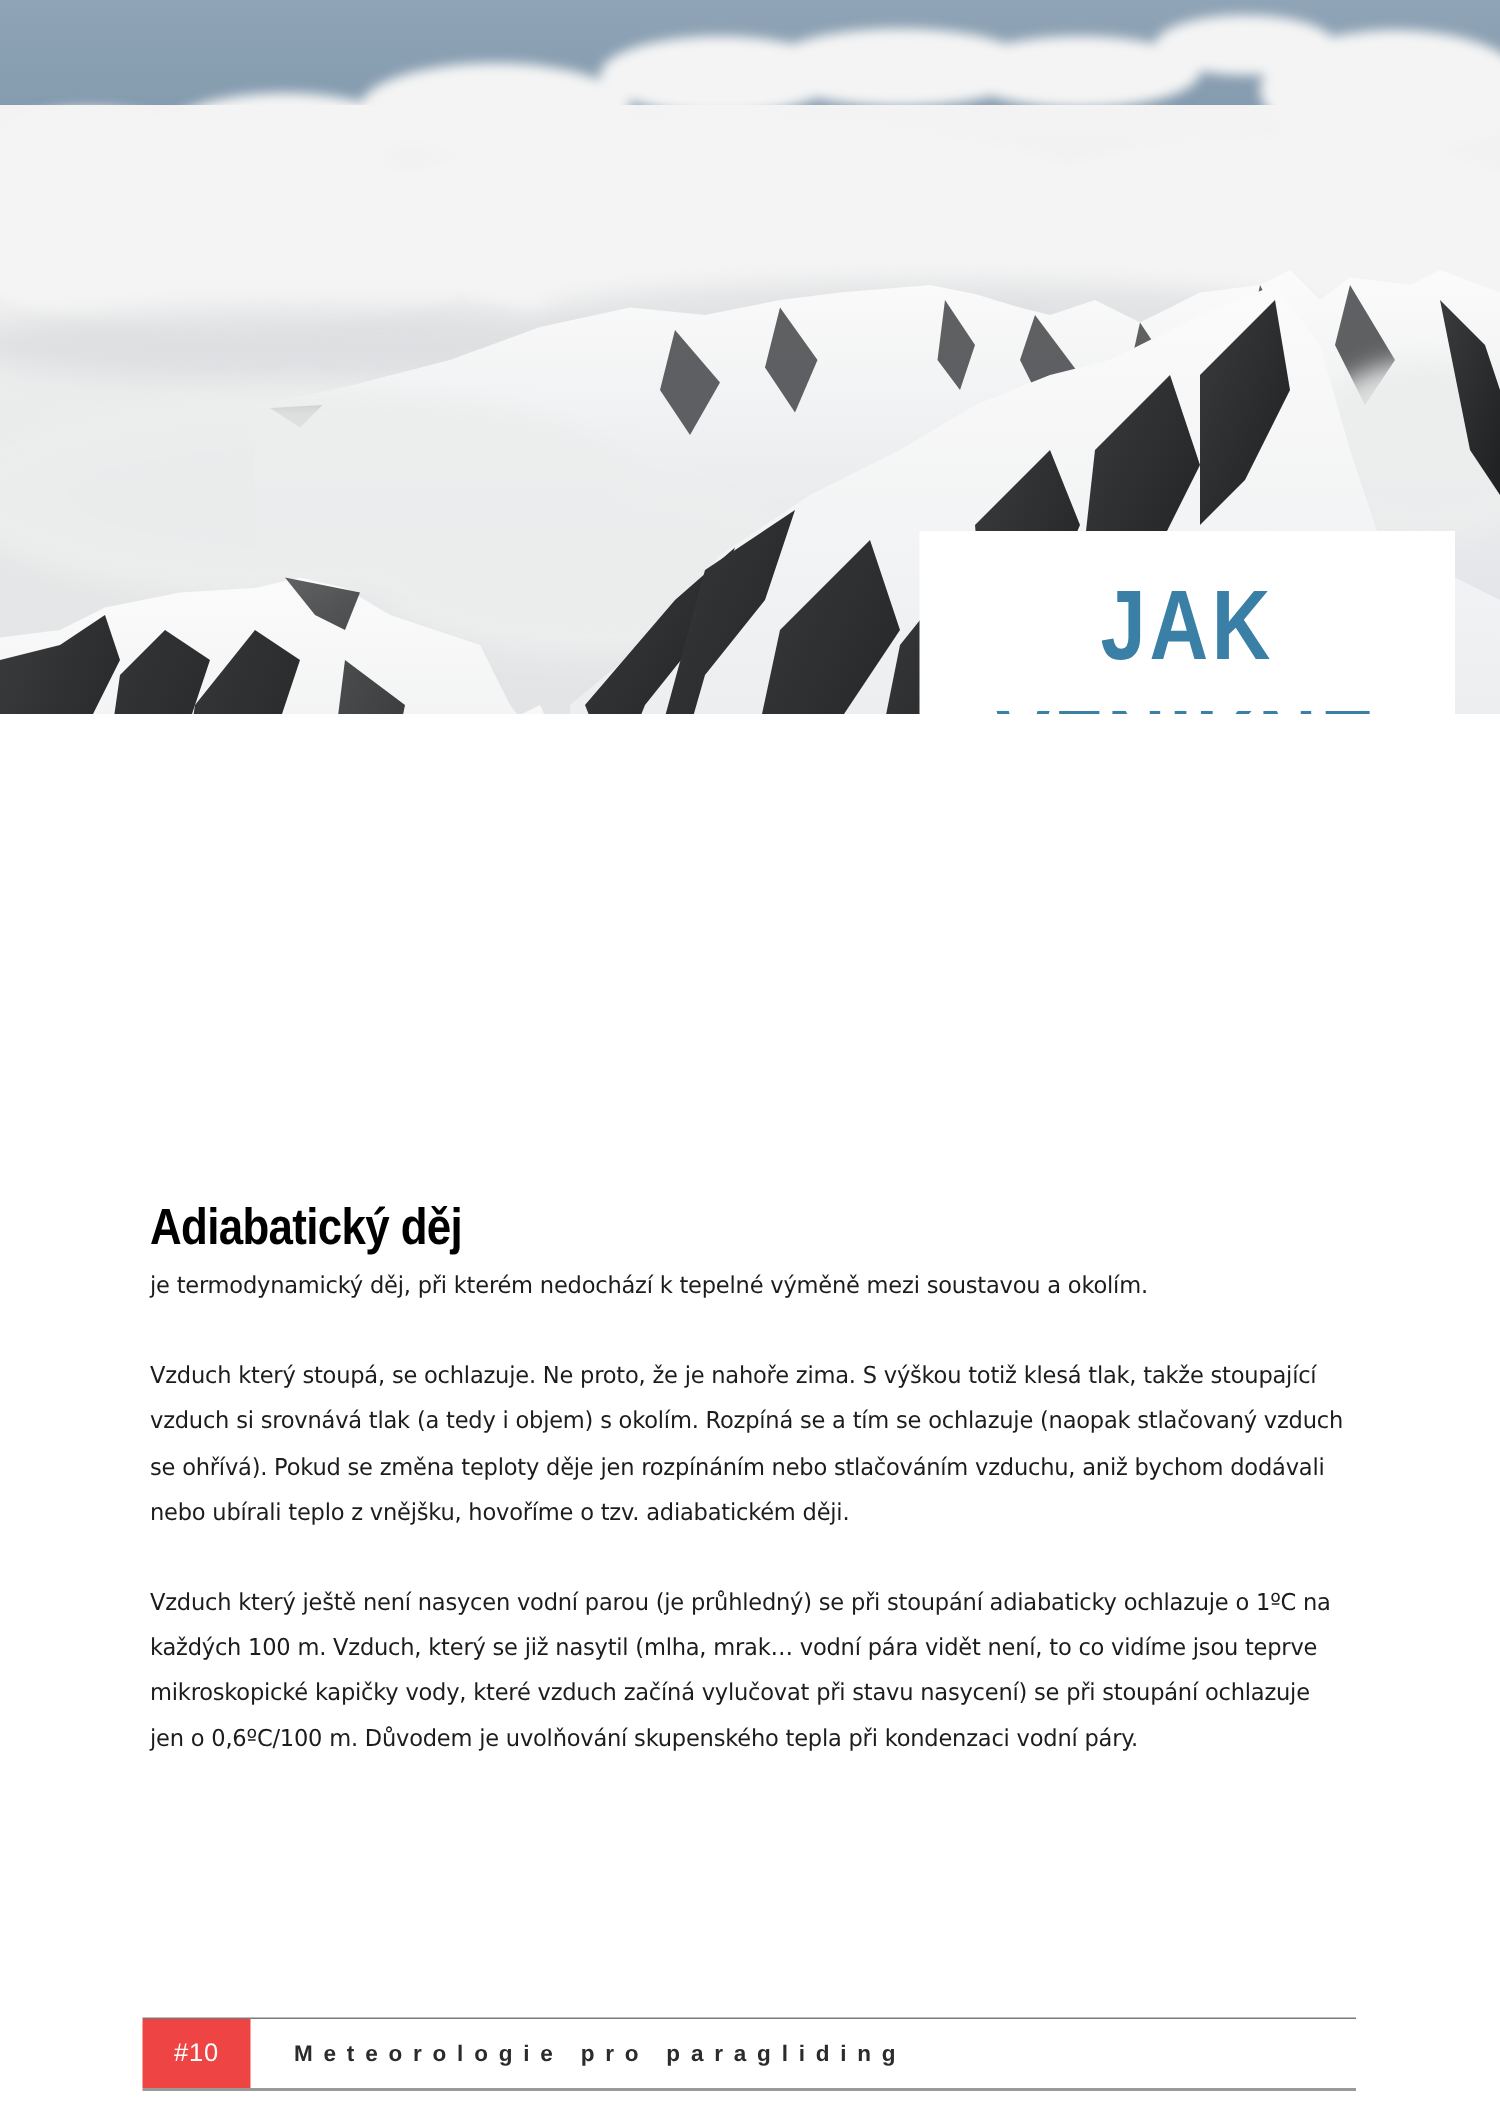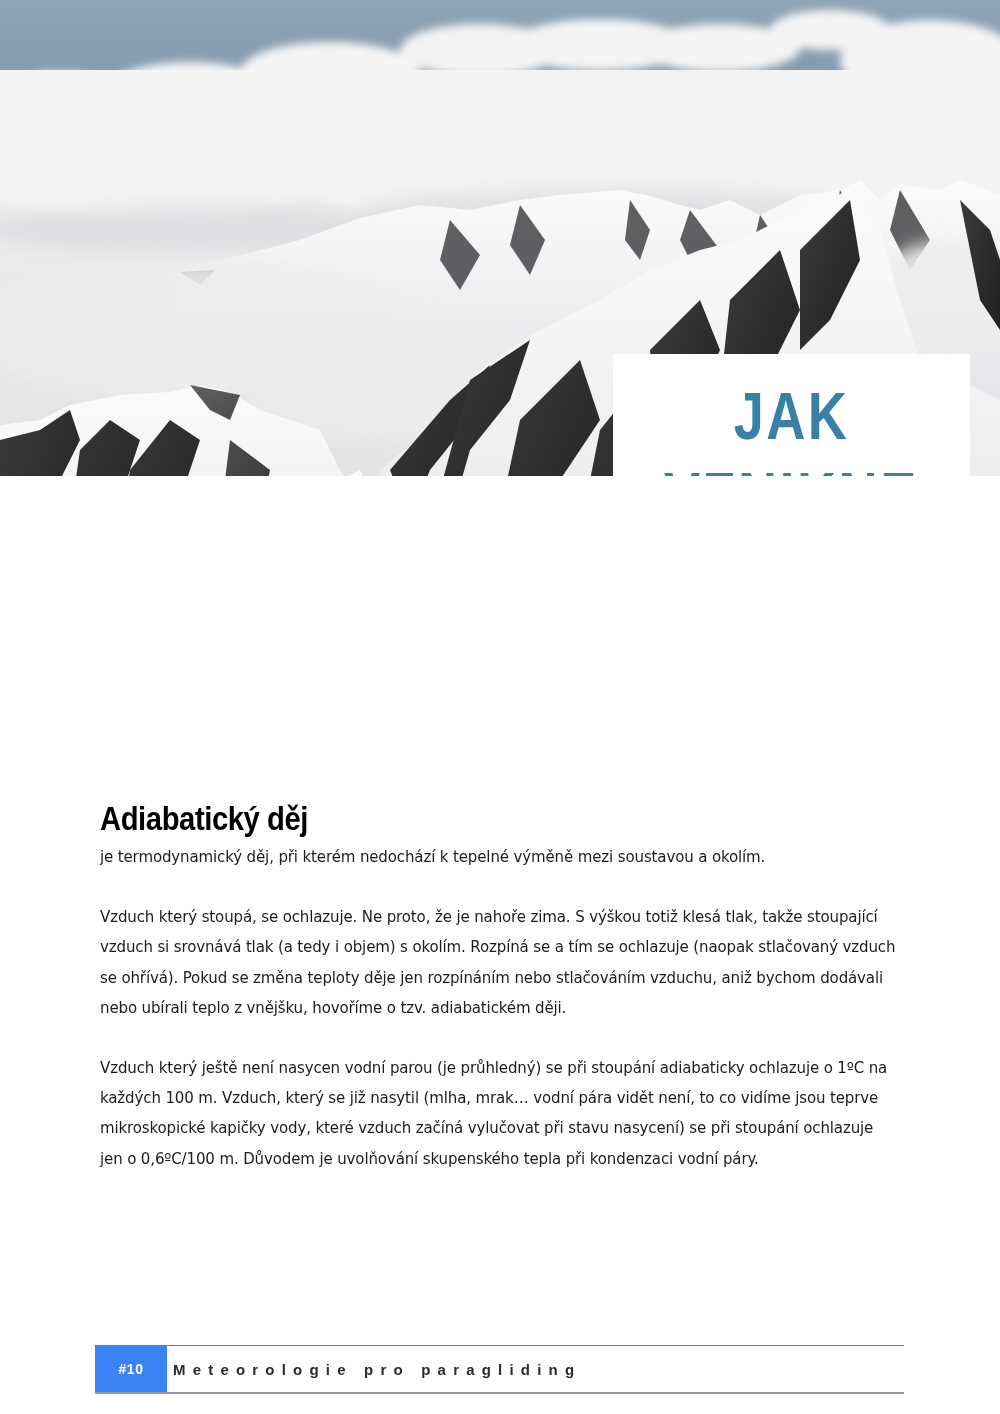--- a/index.html
+++ b/index.html
@@ -78,31 +78,31 @@
       position: absolute;
       left: 95px; top: 1345px;
       width: 809px; height: 46px;
       border-top: 1px solid #7a7a7a;
       border-bottom: 2px solid #9a9a9a;
       display: flex;
       align-items: center;
     }
     .page-num {
       width: 72px; height: 46px;
-      background: #3b82f6;
+      background: #ef4444;
       color: #ffffff;
-      font-weight: bold;
-      font-size: 14px;
+      font-weight: normal;
+      font-size: 17px;
       display: flex;
       align-items: center;
       justify-content: center;
       letter-spacing: 0.5px;
     }
     .publication {
-      margin-left: 6px;
+      margin-left: 29px;
       font-weight: bold;
       font-size: 15px;
       color: #2b2b2b;
       letter-spacing: 7.2px;
     }
   </style>
 </head>
 <body>
 
 <div class="hero">

